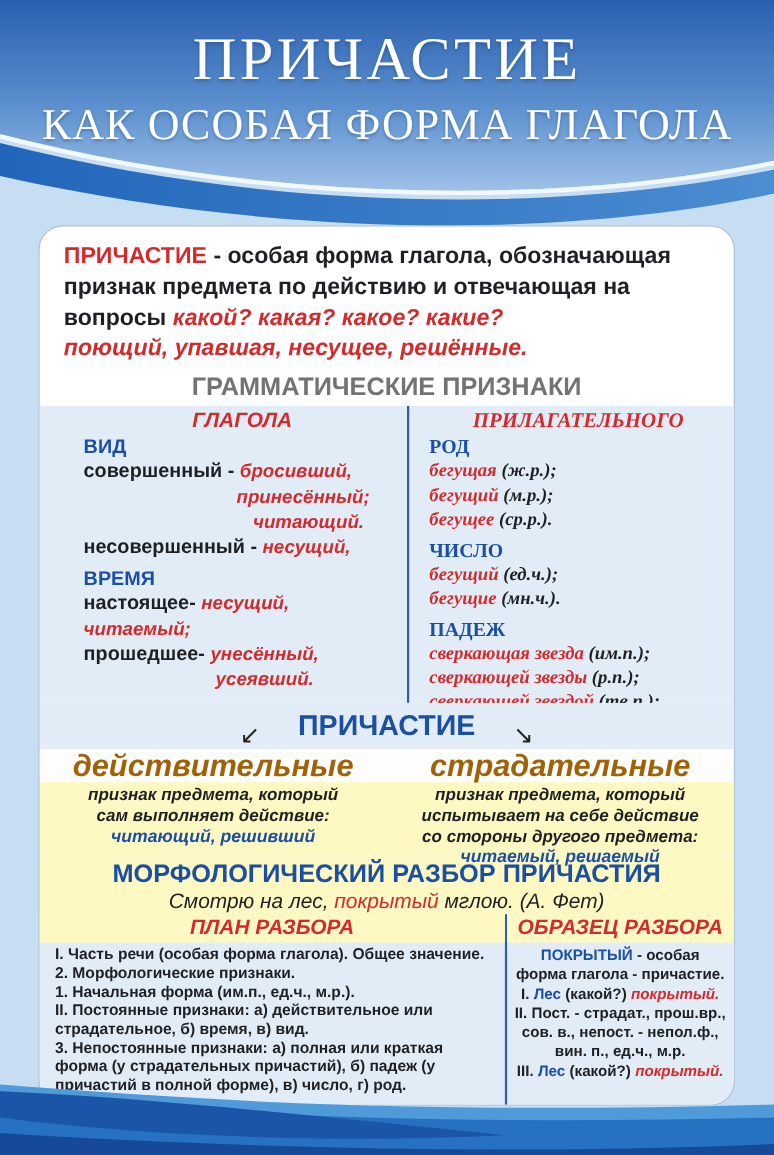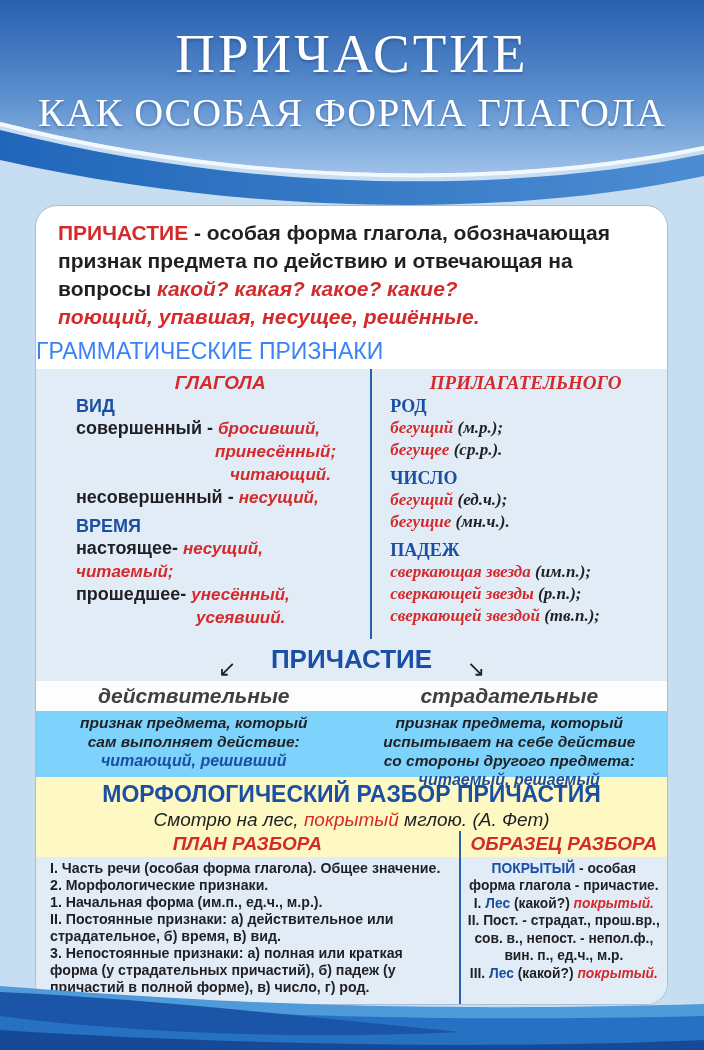--- a/index.html
+++ b/index.html
@@ -25,21 +25,21 @@
     background:#ffffff;border:1px solid #aabdd4;border-radius:22px;
     overflow:hidden;z-index:3;box-sizing:border-box;
   }
   
   .def{padding:13px 20px 4px 22px;font-size:21px;font-weight:700;color:#1f2023;line-height:1.33;}
   .red{color:#d42a2c;}
   .red-bi{color:#d42a2c;font-style:italic;font-weight:700;}
   .blue{color:#1a4fa4;}
   .def-examples{font-style:italic;color:#d42a2c;font-weight:700;}
   
-  .gram-title{color:#3b82f6;font-size:23px;font-weight:400;padding:3px 0 4px;}
+  .gram-title{text-align:center;color:#737373;font-size:23px;font-weight:700;padding:3px 0 4px;}
   .gram-cols{display:flex;background:#e2ecf7;height:270px;overflow:hidden;}
   .gcol{box-sizing:border-box;padding-top:2px;}
   .gcol-left{width:53.3%;border-right:2px solid #2b5fae;padding-left:40px;padding-right:6px;}
   .gcol-right{width:46.7%;padding-left:18px;padding-right:6px;font-family:Liberation Serif, serif;}
   .gcol-header{text-align:center;color:#d42a2c;font-style:italic;font-weight:700;font-size:19px;line-height:24px;}
   .glabel{color:#1a4fa4;font-weight:700;font-size:18px;line-height:22px;}
   .gline{font-size:18px;font-weight:700;color:#1f2023;line-height:22px;}
   .gline .red-bi{font-size:17px;}
   .indent1{padding-left:139px;}
   .indent2{padding-left:154px;}
@@ -47,22 +47,22 @@
   .mt6{margin-top:6px;}
   .adj-line{font-size:17px;font-weight:700;line-height:22px;color:#1f2023;font-style:italic;}
   .adj-line .red-bi{font-size:17px;}
   
   .part-band{background:#e2ecf7;height:42px;position:relative;text-align:center;}
   .part-title{color:#1a4fa4;font-size:26px;font-weight:700;padding-top:5px;}
   .arrow{position:absolute;font-family:"DejaVu Sans", sans-serif;font-size:22px;color:#222;top:17px;}
   .arrow-l{left:182px;}
   .arrow-r{right:182px;}
   .types-head{display:flex;background:#fdfdfe;height:30px;}
-  .types-head > div{width:50%;text-align:center;color:#404040;font-style:italic;font-weight:700;font-size:21px;line-height:30px;}
-  .types-desc{display:flex;background:#7dd3fc;height:64px;padding-top:2px;}
+  .types-head > div{width:50%;text-align:center;color:#a16207;font-style:italic;font-weight:700;font-size:28px;line-height:30px;}
+  .types-desc{display:flex;background:#fef9c3;height:64px;padding-top:2px;}
   .types-desc > div{width:50%;text-align:center;font-size:15.5px;font-weight:700;font-style:italic;color:#1f2023;line-height:19px;}
   .type-ex{color:#1a4fa4;font-size:16px;}
   
   .analysis-head{background:#fef9c3;text-align:center;height:54px;}
   .a-title{color:#1a4fa4;font-size:23px;font-weight:700;padding-top:4px;}
   .a-quote{font-style:italic;font-size:19px;color:#1f2023;font-weight:400;margin-top:1px;}
   .acols{display:flex;background:#e2ecf7;height:181px;}
   .acol{box-sizing:border-box;}
   .acol-left{width:67.3%;border-right:2px solid #2b5fae;}
   .acol-right{width:32.7%;}
@@ -117,20 +117,21 @@
       <div class="gline"><span>настоящее- </span><span class="red-bi">несущий, читаемый;</span></div>
       <div class="gline"><span>прошедшее- </span><span class="red-bi">унесённый,</span></div>
       <div class="gline indent3"><span class="red-bi">усеявший.</span></div>
       <div class="glabel mt6">ВОЗВРАТНОСТЬ</div>
 
     </div>
 
     <div class="gcol gcol-right">
       <div class="gcol-header">ПРИЛАГАТЕЛЬНОГО</div>
       <div class="glabel">РОД</div>
+      <div class="adj-line"><span class="red-bi">бегущая</span><span> (ж.р.);</span></div>
       <div class="adj-line"><span class="red-bi">бегущий</span><span> (м.р.);</span></div>
       <div class="adj-line"><span class="red-bi">бегущее</span><span> (ср.р.).</span></div>
       <div class="glabel mt6">ЧИСЛО</div>
       <div class="adj-line"><span class="red-bi">бегущий</span><span> (ед.ч.);</span></div>
       <div class="adj-line"><span class="red-bi">бегущие</span><span> (мн.ч.).</span></div>
       <div class="glabel mt6">ПАДЕЖ</div>
       <div class="adj-line"><span class="red-bi">сверкающая звезда</span><span> (им.п.);</span></div>
       <div class="adj-line"><span class="red-bi">сверкающей звезды</span><span> (р.п.);</span></div>
       <div class="adj-line"><span class="red-bi">сверкающей звездой</span><span> (тв.п.);</span></div>
     </div>

